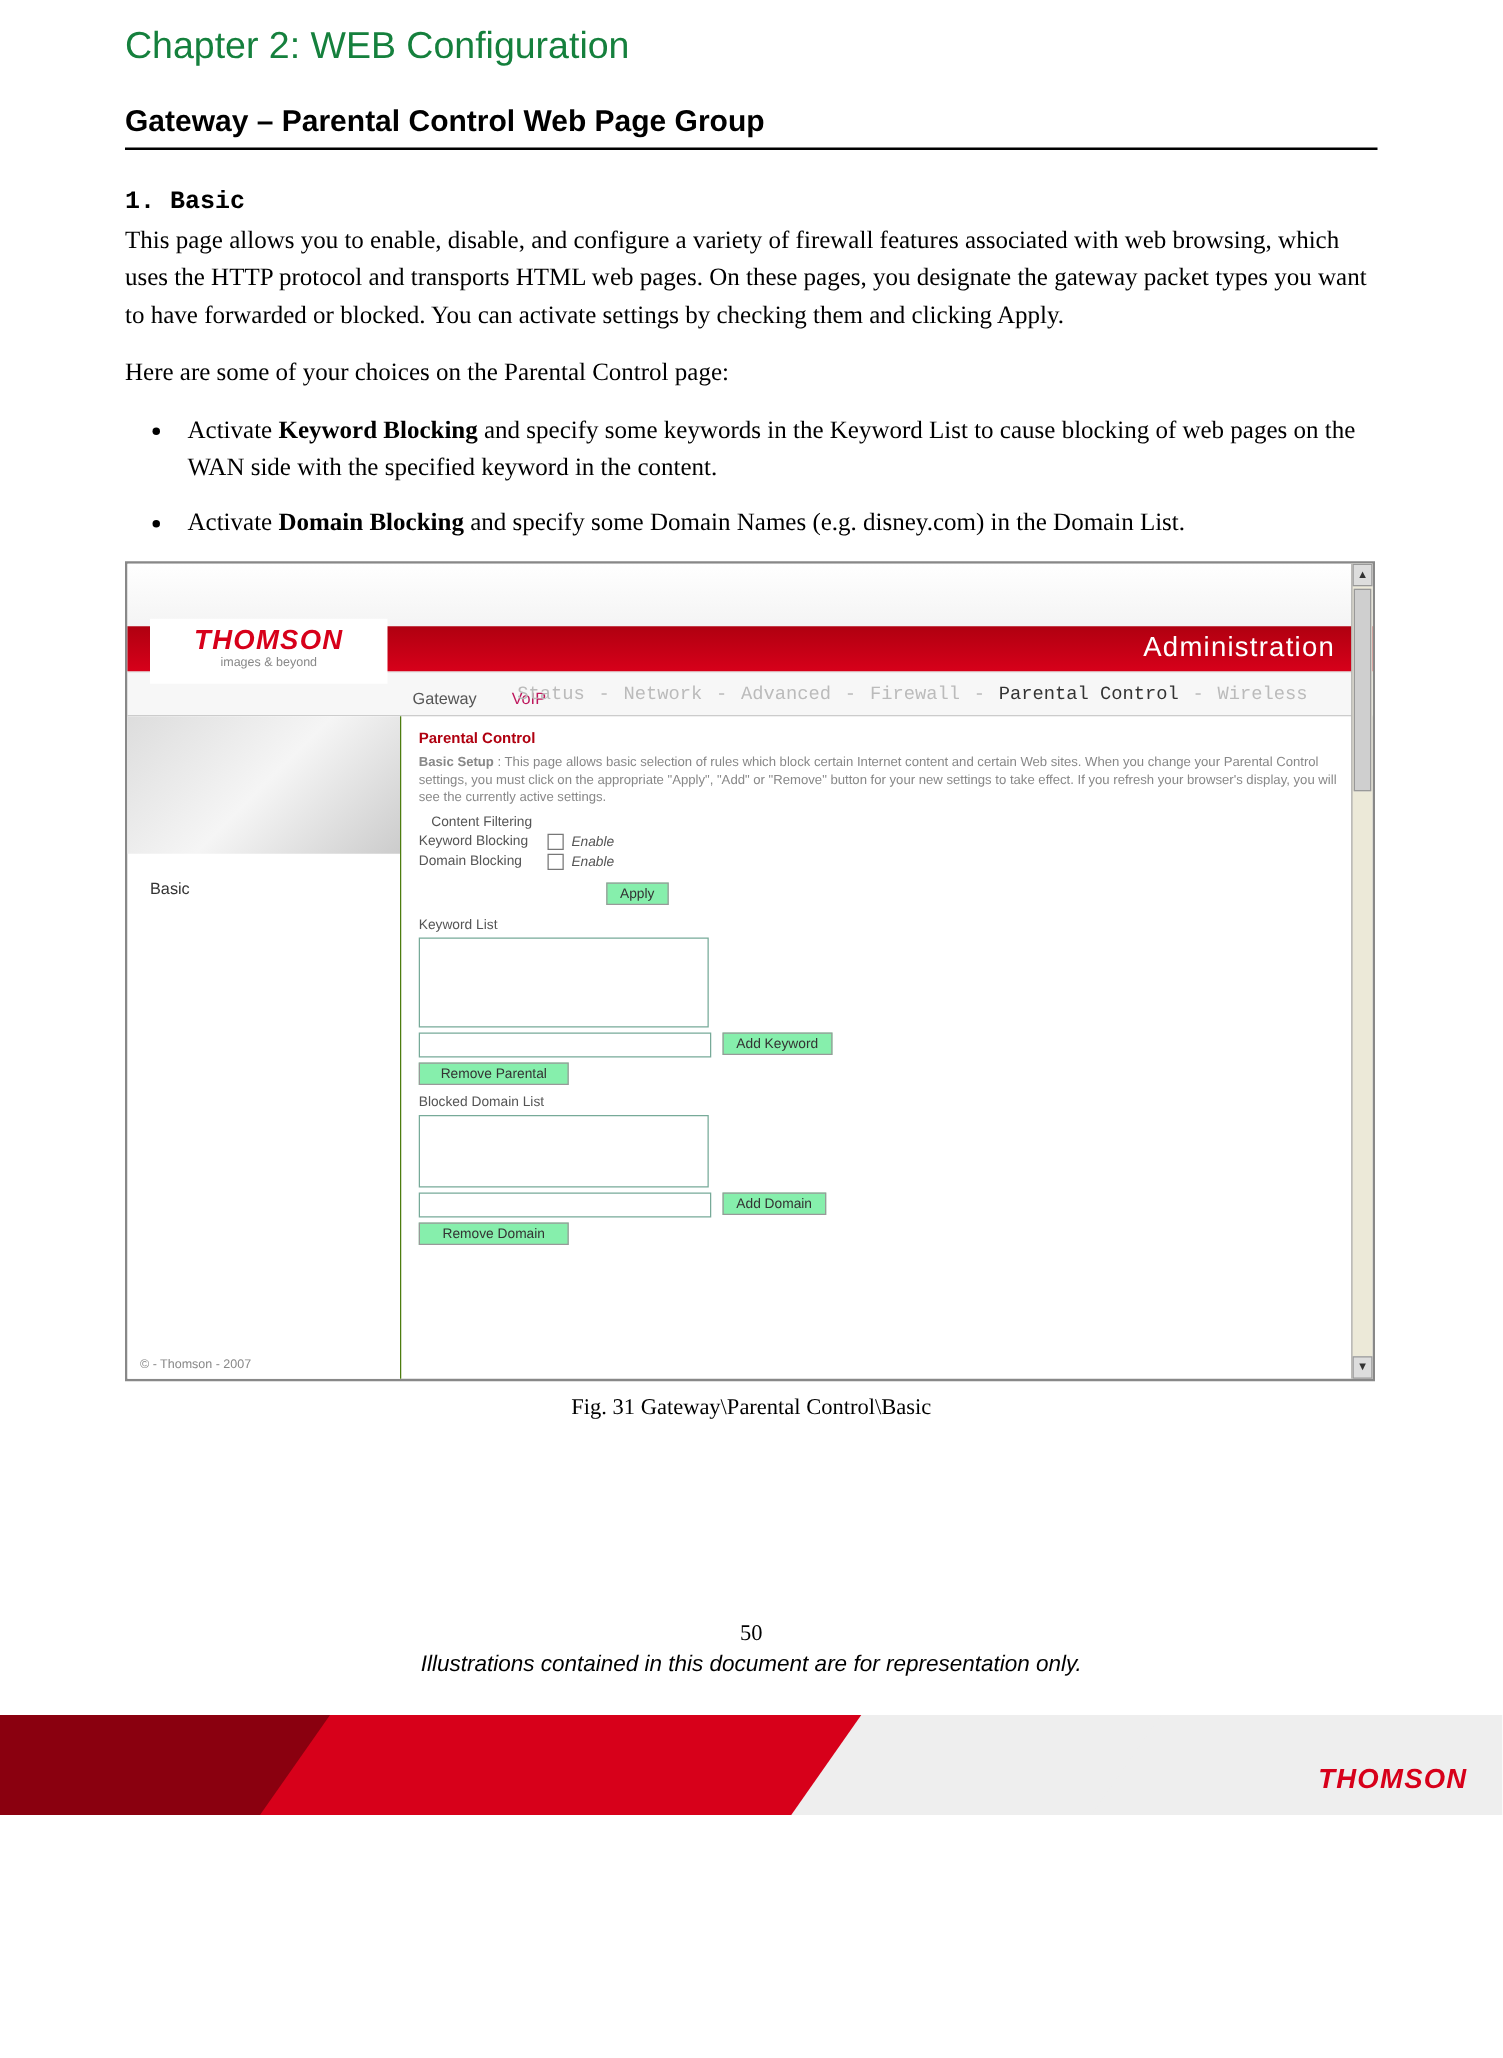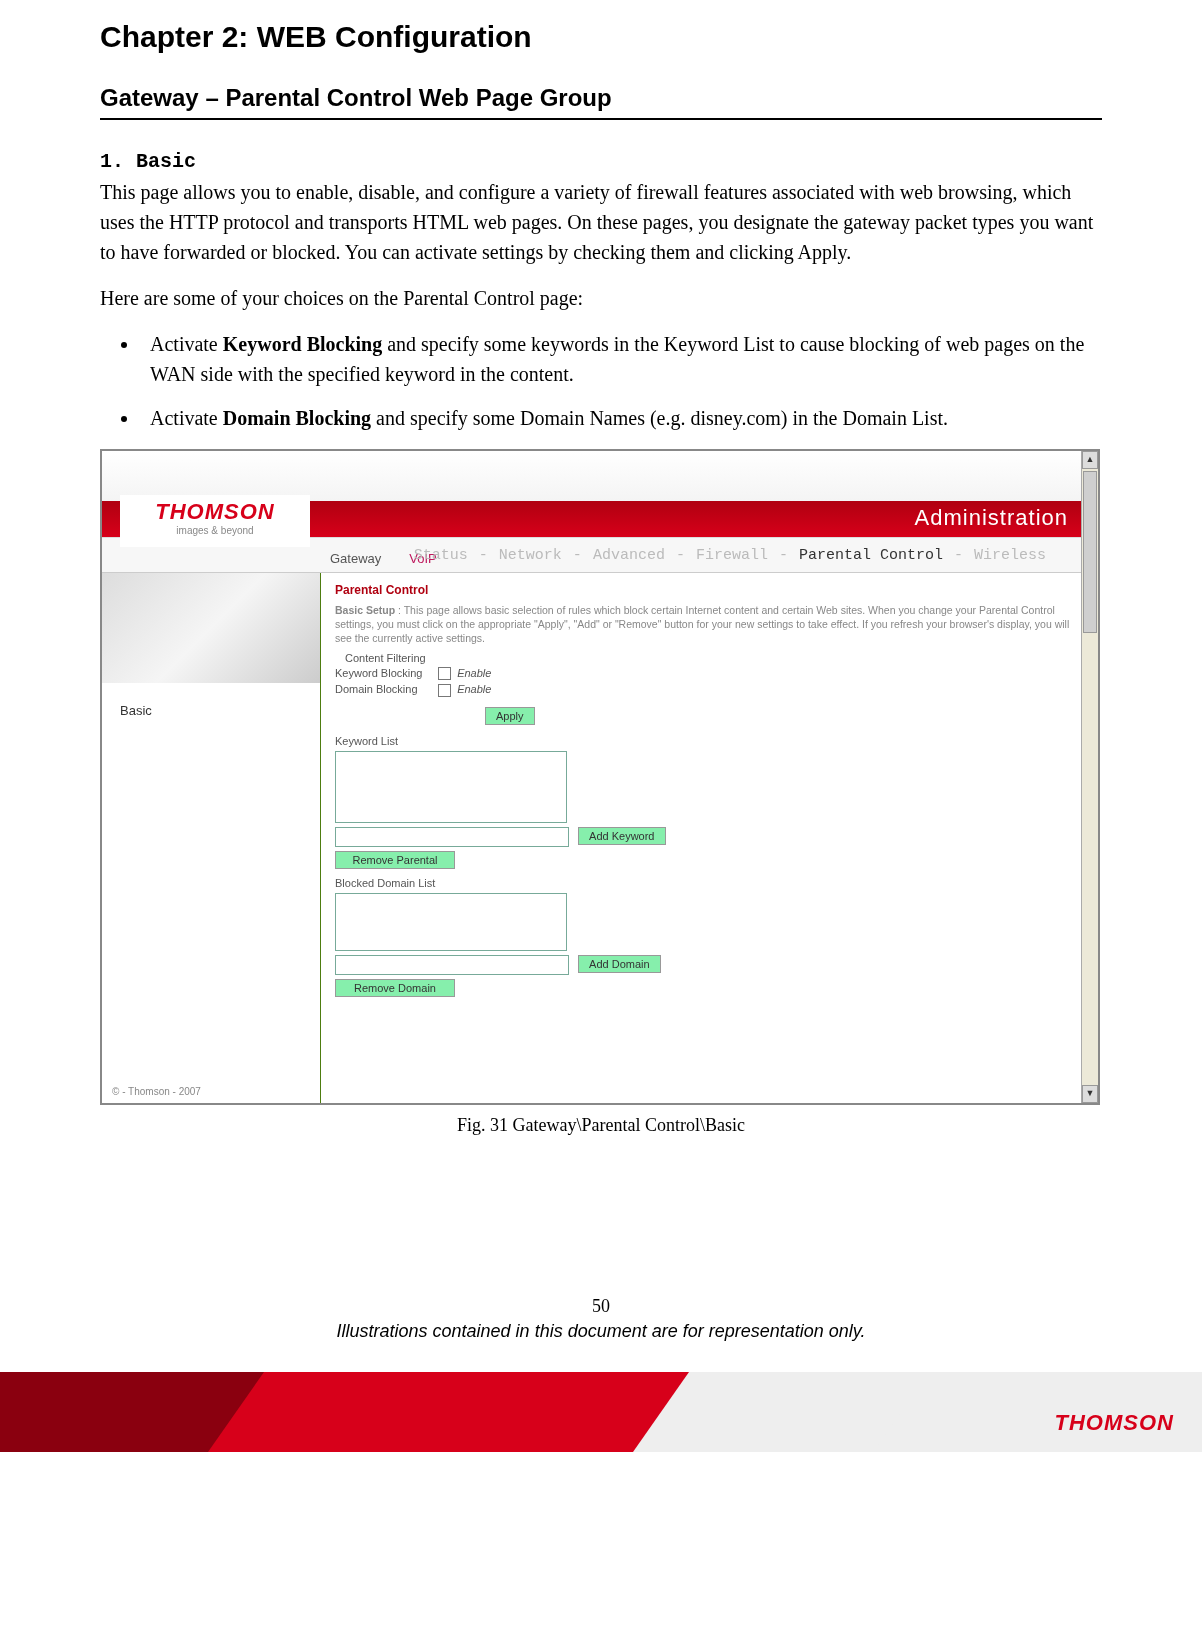--- a/index.html
+++ b/index.html
@@ -9,22 +9,22 @@
     background: #fff;
     width: 1202px;
   }
   .page {
     padding: 20px 100px 0 100px;
     box-sizing: border-box;
   }
   .chapter-title {
     font-family: "Trebuchet MS", Verdana, sans-serif;
     font-size: 30px;
-    font-weight: bold;
-    color: #000000;
+    font-weight: normal;
+    color: #15803d;
     margin: 0 0 20px 0;
   }
   .section-title {
     font-family: "Trebuchet MS", Verdana, sans-serif;
     font-size: 24px;
     font-weight: bold;
     color: #000;
     margin: 30px 0 6px 0;
   }
   hr.section-rule {

